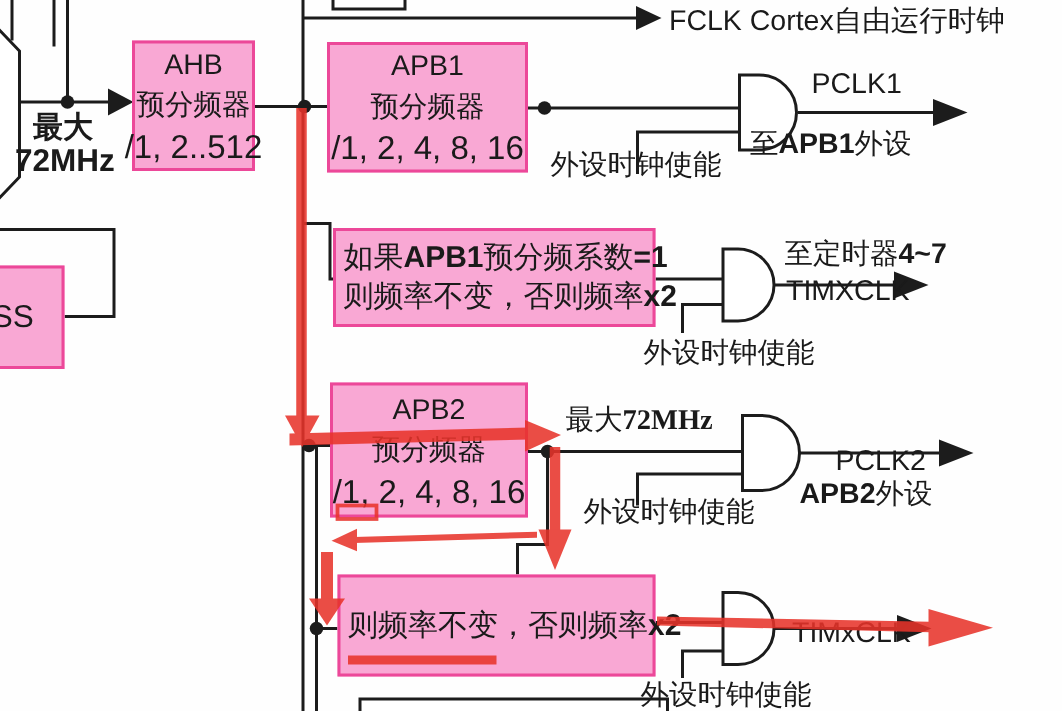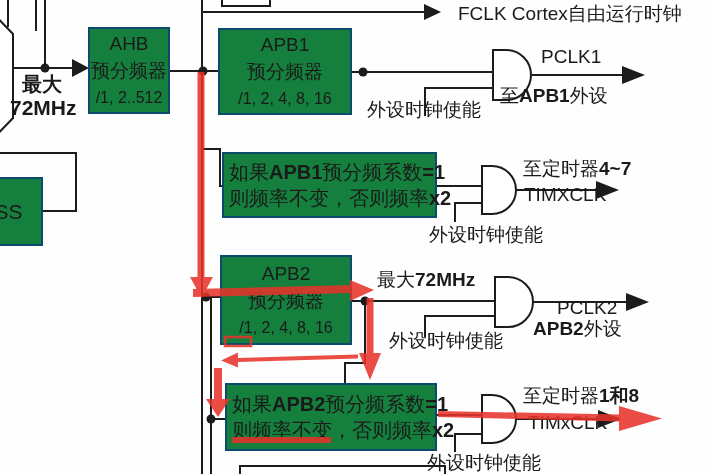--- a/index.html
+++ b/index.html
@@ -5,33 +5,33 @@
   html,body{margin:0;padding:0;background:#ffffff;}
   #stage{
     position:relative;width:708px;height:474px;overflow:hidden;
     background:#fefefe;
     font-family:"Liberation Sans","DejaVu Sans",sans-serif;
     color:#1a1a1a;
   }
   #stage svg{position:absolute;left:0;top:0;}
   #wires{z-index:1;}
   .box{
-    position:absolute;z-index:2;background:#15803d;
-    border:2px solid #0c4a6e;box-sizing:border-box;
+    position:absolute;z-index:2;background:#f9a8d4;
+    border:2px solid #ec4899;box-sizing:border-box;
     display:flex;flex-direction:column;align-items:center;justify-content:center;
     font-size:19px;line-height:27px;white-space:nowrap;
   }
   .box.mult{
     align-items:flex-start;justify-content:center;
     font-size:20px;line-height:26px;padding-left:5px;
   }
   .lbl{position:absolute;z-index:3;white-space:nowrap;font-size:19px;}
   .b{font-weight:700;}
   #redlayer{z-index:4;pointer-events:none;}
-  .small{font-size:16px;}
+  .small{font-size:22px;}
 </style>
 </head>
 <body>
 
 <div id="stage">
 
   <svg id="wires" width="708" height="474" viewBox="0 0 708 474">
     <g stroke="#1c1c1c" stroke-width="2" fill="none">
 
       <path d="M8,0 V27"></path>
@@ -118,47 +118,45 @@
     <span><span>则频率不变，否则频率</span><span class="b">x2</span></span>
   </div>
 
   <div class="box" style="left:220px;top:255px;width:132px;height:90px;">
     <span>APB2</span>
     <span>预分频器</span>
     <span class="small">/1, 2, 4, 8, 16</span>
   </div>
 
   <div class="box mult" style="left:225px;top:383px;width:212px;height:68px;">
-    <span><span>如果</span><span class="b">APB2</span><span>预分频系数</span><span class="b">=1</span></span>
     <span><span>则频率不变，否则频率</span><span class="b">x2</span></span>
   </div>
 
   <div class="box" style="left:-26px;top:177px;width:69px;height:69px;font-size:21px;">
     <span>SS</span>
   </div>
 
   <div class="lbl b" style="left:22px;top:71px;font-size:20px;">最大</div>
   <div class="lbl b" style="left:10px;top:96px;font-size:21px;">72MHz</div>
 
-  <div class="lbl" style="left:458px;top:1px;">FCLK Cortex自由运行时钟</div>
+  <div class="lbl" style="left:446px;top:1px;">FCLK Cortex自由运行时钟</div>
 
   <div class="lbl" style="left:541px;top:46px;">PCLK1</div>
   <div class="lbl" style="left:500px;top:83px;"><span>至</span><span class="b">APB1</span><span>外设</span></div>
   <div class="lbl" style="left:367px;top:97px;">外设时钟使能</div>
 
   <div class="lbl" style="left:523px;top:156px;"><span>至定时器</span><span class="b">4~7</span></div>
   <div class="lbl" style="left:524px;top:184px;">TIMXCLK</div>
   <div class="lbl" style="left:429px;top:222px;">外设时钟使能</div>
 
-  <div class="lbl" style="left:377px;top:267px;"><span>最大</span><span class="b">72MHz</span></div>
+  <div class="lbl" style="left:377px;top:267px;font-family:Liberation Serif, serif;"><span>最大</span><span class="b">72MHz</span></div>
   <div class="lbl" style="left:557px;top:269px;margin-top:28px;">PCLK2</div>
   <div class="lbl" style="left:533px;top:303px;margin-top:13px;"><span class="b">APB2</span><span>外设</span></div>
   <div class="lbl" style="left:389px;top:328px;">外设时钟使能</div>
 
-  <div class="lbl" style="left:523px;top:383px;"><span>至定时器</span><span class="b">1和8</span></div>
   <div class="lbl" style="left:528px;top:412px;">TIMxCLK</div>
   <div class="lbl" style="left:427px;top:450px;">外设时钟使能</div>
 
   <svg id="redlayer" width="708" height="474" viewBox="0 0 708 474">
     <g fill="#e8332a" opacity="0.87" stroke="none">
 
       <rect x="197.5" y="72" width="7" height="207"></rect>
       <polygon points="190,277 213,277 201.5,298"></polygon>
 
       <polygon points="193,289 352,285 352,293 193,297"></polygon>

